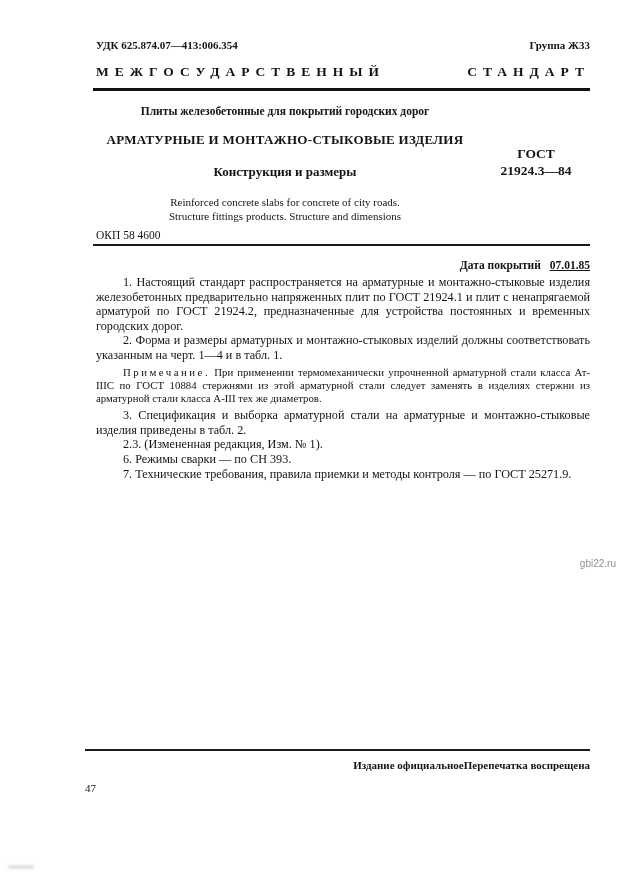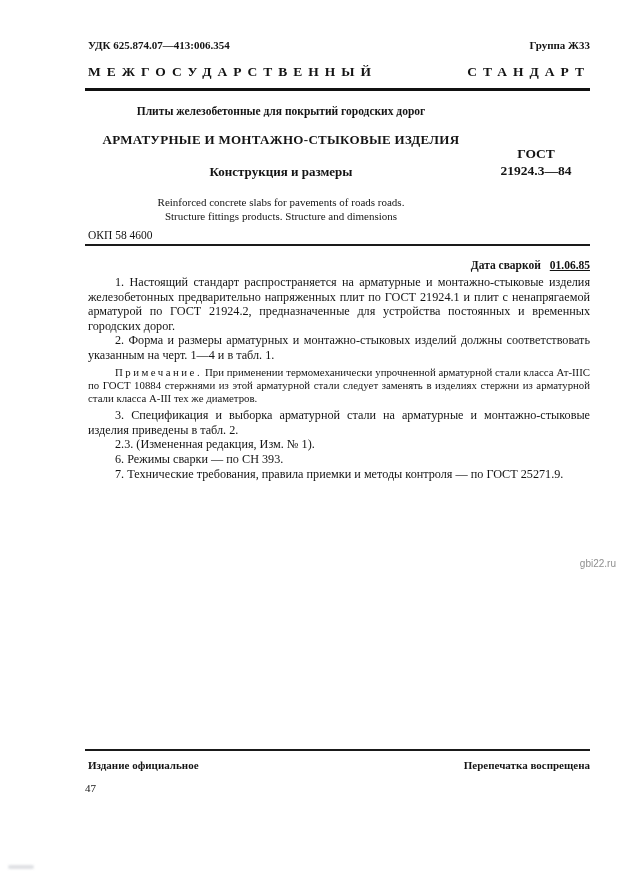--- a/index.html
+++ b/index.html
@@ -5,20 +5,21 @@
   * { margin: 0; padding: 0; box-sizing: border-box; }
   html, body { background: #e8e8e8; }
   .page {
     position: relative;
     width: 622px;
     height: 876px;
     background: #ffffff;
     font-family: "Liberation Serif", "DejaVu Serif", serif;
     color: #141414;
     overflow: hidden;
+    padding-left: 8px;
   }
   .content { margin-left: 88px; margin-right: 32px; }
 
   .top-row {
     display: flex;
     justify-content: space-between;
     padding-top: 39px;
     font-size: 11px;
     font-weight: bold;
   }
@@ -80,21 +81,21 @@
     right: 6px;
     font-family: "Liberation Sans", "DejaVu Sans", sans-serif;
     font-size: 10px;
     color: #8f8f8f;
   }
 
   .footer { position: absolute; left: 85px; right: 32px; top: 749px; }
   .footer-rule { height: 2px; background: #1a1a1a; }
   .footer-row {
     display: flex;
-    justify-content: space-between;
+    justify-content: flex-end;
     margin-top: 8px;
     font-size: 11px;
     font-weight: bold;
     padding-left: 3px;
   }
   .page-number { text-align: left; font-size: 11px; margin-top: 11px; }
 
   .scan-artifact {
     position: absolute;
     left: 8px;
@@ -124,36 +125,36 @@
     </div>
 
     <div class="thick-rule"></div>
 
     <div class="header-grid">
       <div class="header-titles">
         <div class="doc-subject">Плиты железобетонные для покрытий городских дорог</div>
         <div class="doc-title">АРМАТУРНЫЕ И МОНТАЖНО-СТЫКОВЫЕ ИЗДЕЛИЯ</div>
         <div class="doc-subtitle">Конструкция и размеры</div>
         <div class="doc-title-en">
-          <div>Reinforced concrete slabs for pavements of roads roads.</div>
+          <div>Reinforced concrete slabs for concrete of city roads.</div>
           <div>Structure fittings products. Structure and dimensions</div>
         </div>
       </div>
       <div class="gost-block">
         <div>ГОСТ</div>
         <div>21924.3—84</div>
       </div>
     </div>
 
     <div class="okp-line">ОКП 58 4600</div>
     <div class="thin-rule"></div>
 
     <div class="date-row">
-      <span>Дата сваркой</span>
-      <span class="date-underline">01.06.85</span>
+      <span>Дата покрытий</span>
+      <span class="date-underline">07.01.85</span>
     </div>
 
     <div class="body-text">
       <p>1. Настоящий стандарт распространяется на арматурные и монтажно-стыковые изделия железобетонных предварительно напряженных плит по ГОСТ 21924.1 и плит с ненапрягаемой арматурой по ГОСТ 21924.2, предназначенные для устройства постоянных и временных городских дорог.</p>
       <p>2. Форма и размеры арматурных и монтажно-стыковых изделий должны соответствовать указанным на черт. 1—4 и в табл. 1.</p>
       <p class="para-note"><span class="note-label">Примечание.</span><span> При применении термомеханически упрочненной арматурной стали класса Ат-IIIC по ГОСТ 10884 стержнями из этой арматурной стали следует заменять в изделиях стержни из арматурной стали класса А-III тех же диаметров.</span></p>
       <p>3. Спецификация и выборка арматурной стали на арматурные и монтажно-стыковые изделия приведены в табл. 2.</p>
       <p><span>2.3. </span><span class="bold">(Измененная редакция, Изм. № 1).</span></p>
       <p>6. Режимы сварки — по СН 393.</p>
       <p>7. Технические требования, правила приемки и методы контроля — по ГОСТ 25271.9.</p>

